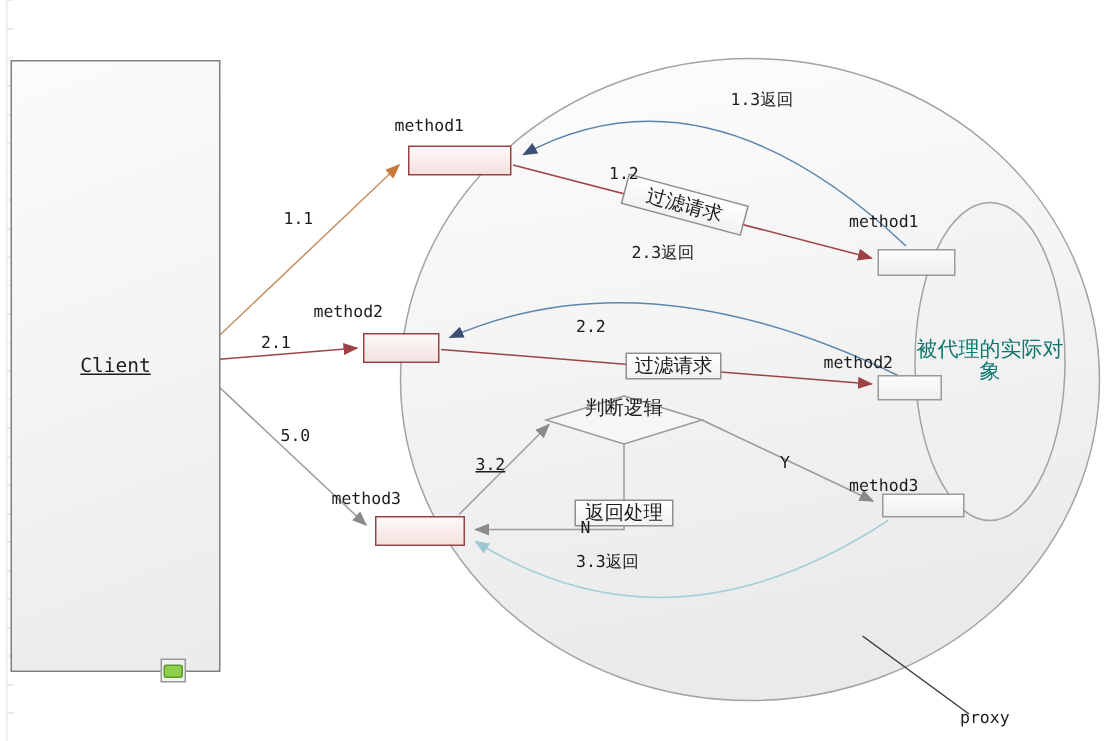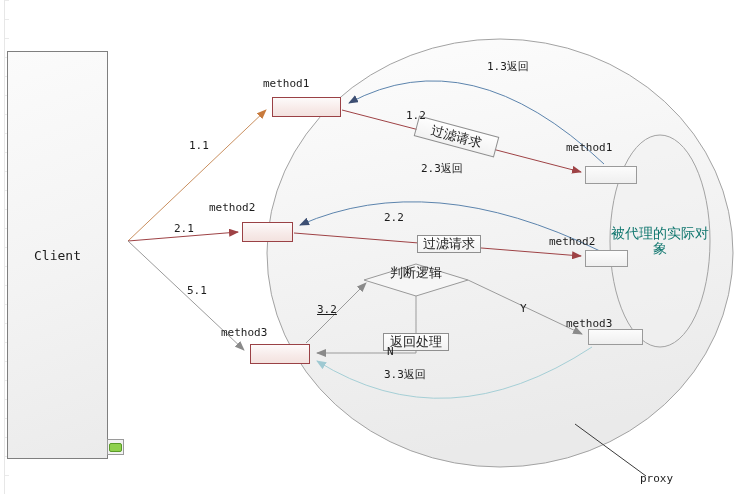--- a/index.html
+++ b/index.html
@@ -79,21 +79,21 @@
     <path d="M592,347 Q447,442 317,361" fill="none" stroke="#a5cfd6" stroke-width="1" marker-end="url(#aCyan)"></path>
 
     <polygon points="416,264 468,280 416,296 364,280" fill="#f6f6f6" stroke="#999" stroke-width="1"></polygon>
     <line x1="306" y1="343" x2="366" y2="283" stroke="#9b9b9b" stroke-width="1" marker-end="url(#aGray)"></line>
     <line x1="468" y1="280" x2="582" y2="334" stroke="#9b9b9b" stroke-width="1" marker-end="url(#aGray)"></line>
     <polyline points="416,296 416,353 317,353" fill="none" stroke="#9b9b9b" stroke-width="1" marker-end="url(#aGray)"></polyline>
 
     <line x1="575" y1="424" x2="646" y2="476" stroke="#3a3a3a" stroke-width="1"></line>
   </svg>
 
-  <div class="box clientbox" style="left:7px;top:51px;width:101px;height:408px;">
+  <div class="box clientbox" style="left:7px;top:40px;width:140px;height:408px;text-decoration:underline;">
     <span>Client</span>
   </div>
   <div class="handle">
     <div class="handle-pill"></div>
   </div>
 
   <div class="box pink" style="left:272px;top:97px;width:69px;height:20px;"></div>
   <div class="box pink" style="left:242px;top:222px;width:51px;height:20px;"></div>
   <div class="box pink" style="left:250px;top:344px;width:60px;height:20px;"></div>
   <div class="lbl" style="left:263px;top:77px;">method1</div>
@@ -113,21 +113,21 @@
   <div class="box white-node node-txt" style="left:417px;top:235px;width:64px;height:18px;">
     <span class="zh">过滤请求</span>
   </div>
   <div class="lbl zh" style="left:390px;top:266px;">判断逻辑</div>
   <div class="box white-node node-txt" style="left:383px;top:320px;width:66px;height:18px;margin-top:13px;">
     <span class="zh">返回处理</span>
   </div>
 
   <div class="lbl" style="left:189px;top:139px;">1.1</div>
   <div class="lbl" style="left:174px;top:222px;">2.1</div>
-  <div class="lbl" style="left:187px;top:284px;">5.1</div>
+  <div class="lbl" style="left:187px;top:284px;">5.0</div>
   <div class="lbl" style="left:406px;top:109px;">1.2</div>
   <div class="lbl" style="left:384px;top:211px;">2.2</div>
   <div class="lbl" style="left:317px;top:303px;text-decoration:underline;">3.2</div>
   <div class="lbl" style="left:487px;top:60px;">1.3返回</div>
   <div class="lbl" style="left:393px;top:162px;margin-left:28px;">2.3返回</div>
   <div class="lbl" style="left:384px;top:368px;">3.3返回</div>
   <div class="lbl" style="left:520px;top:302px;">Y</div>
   <div class="lbl" style="left:387px;top:345px;">N</div>
 
   <div class="realobj">被代理的实际对象</div>

